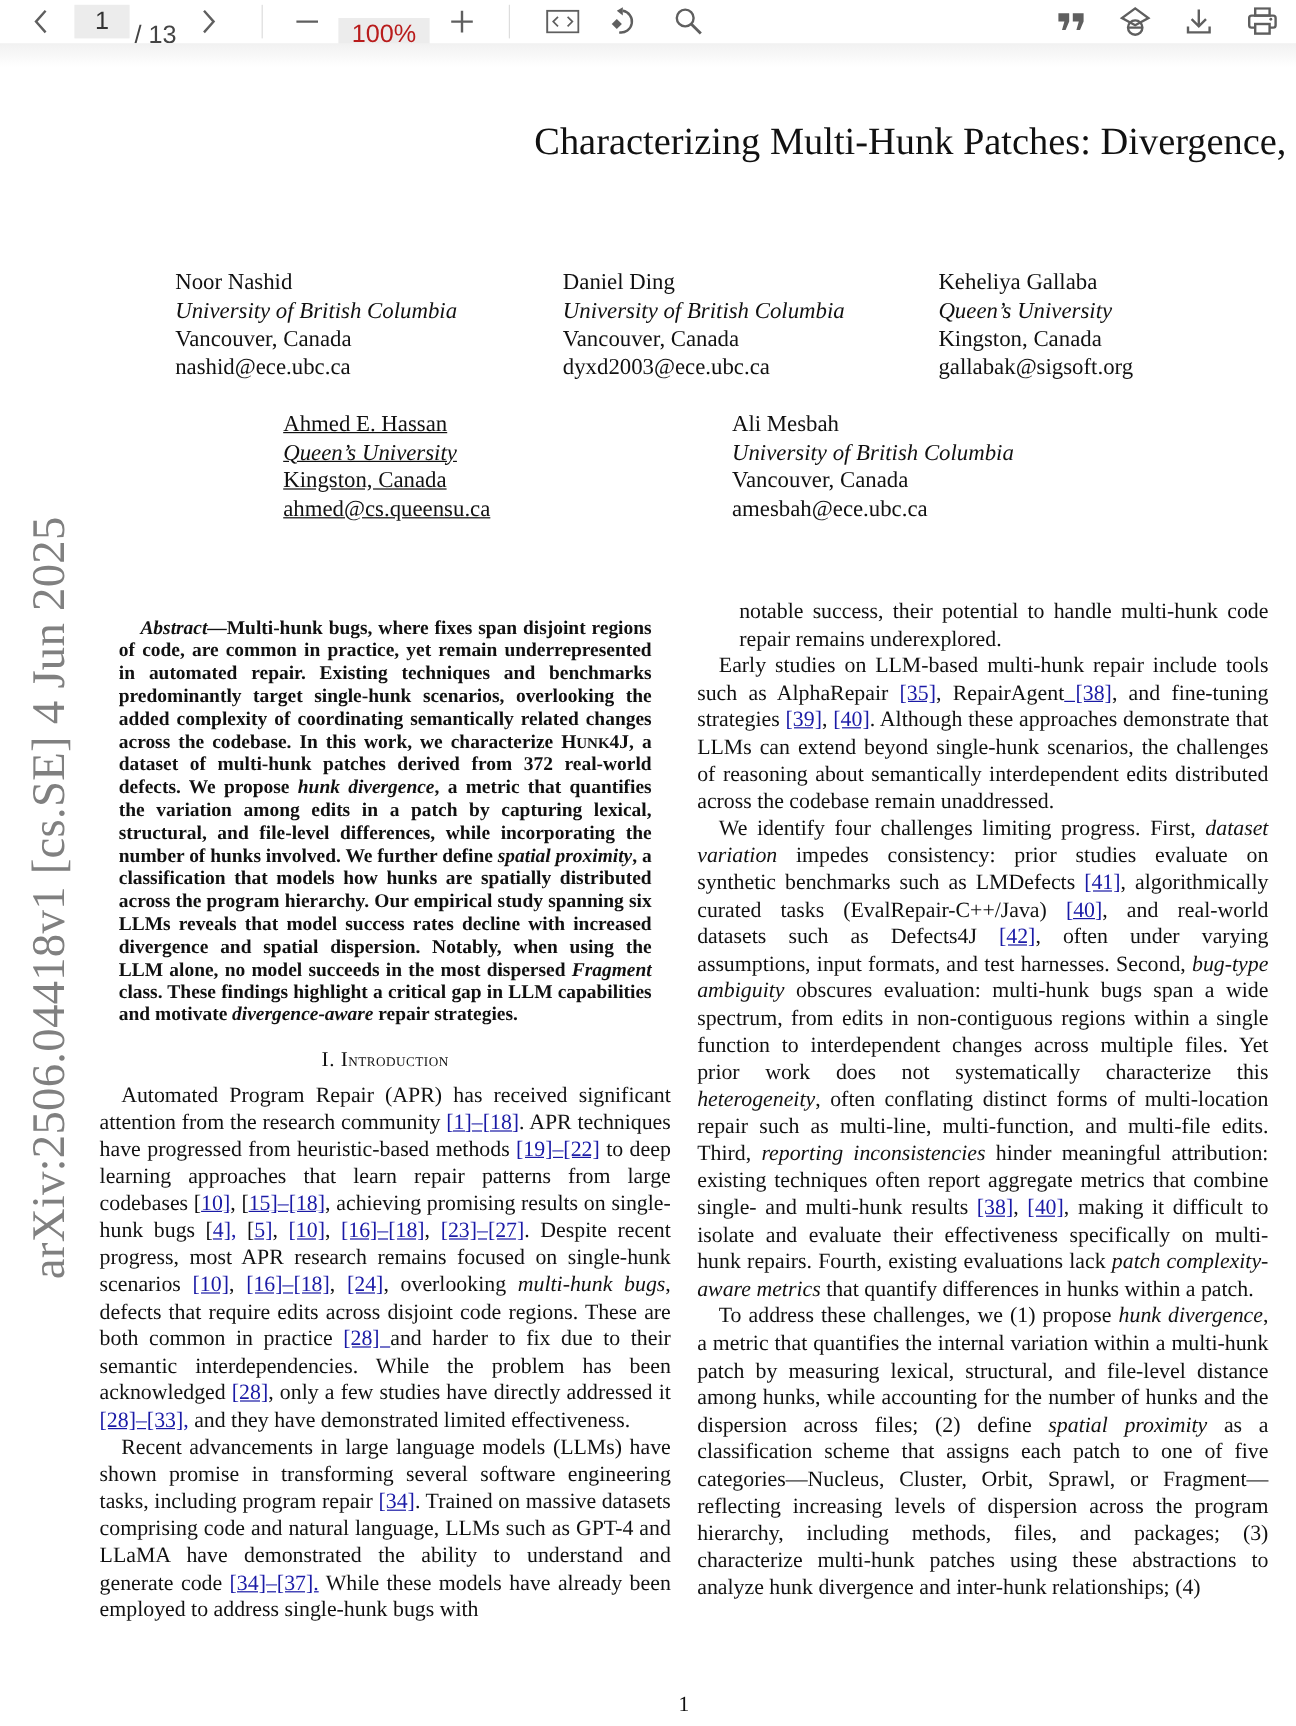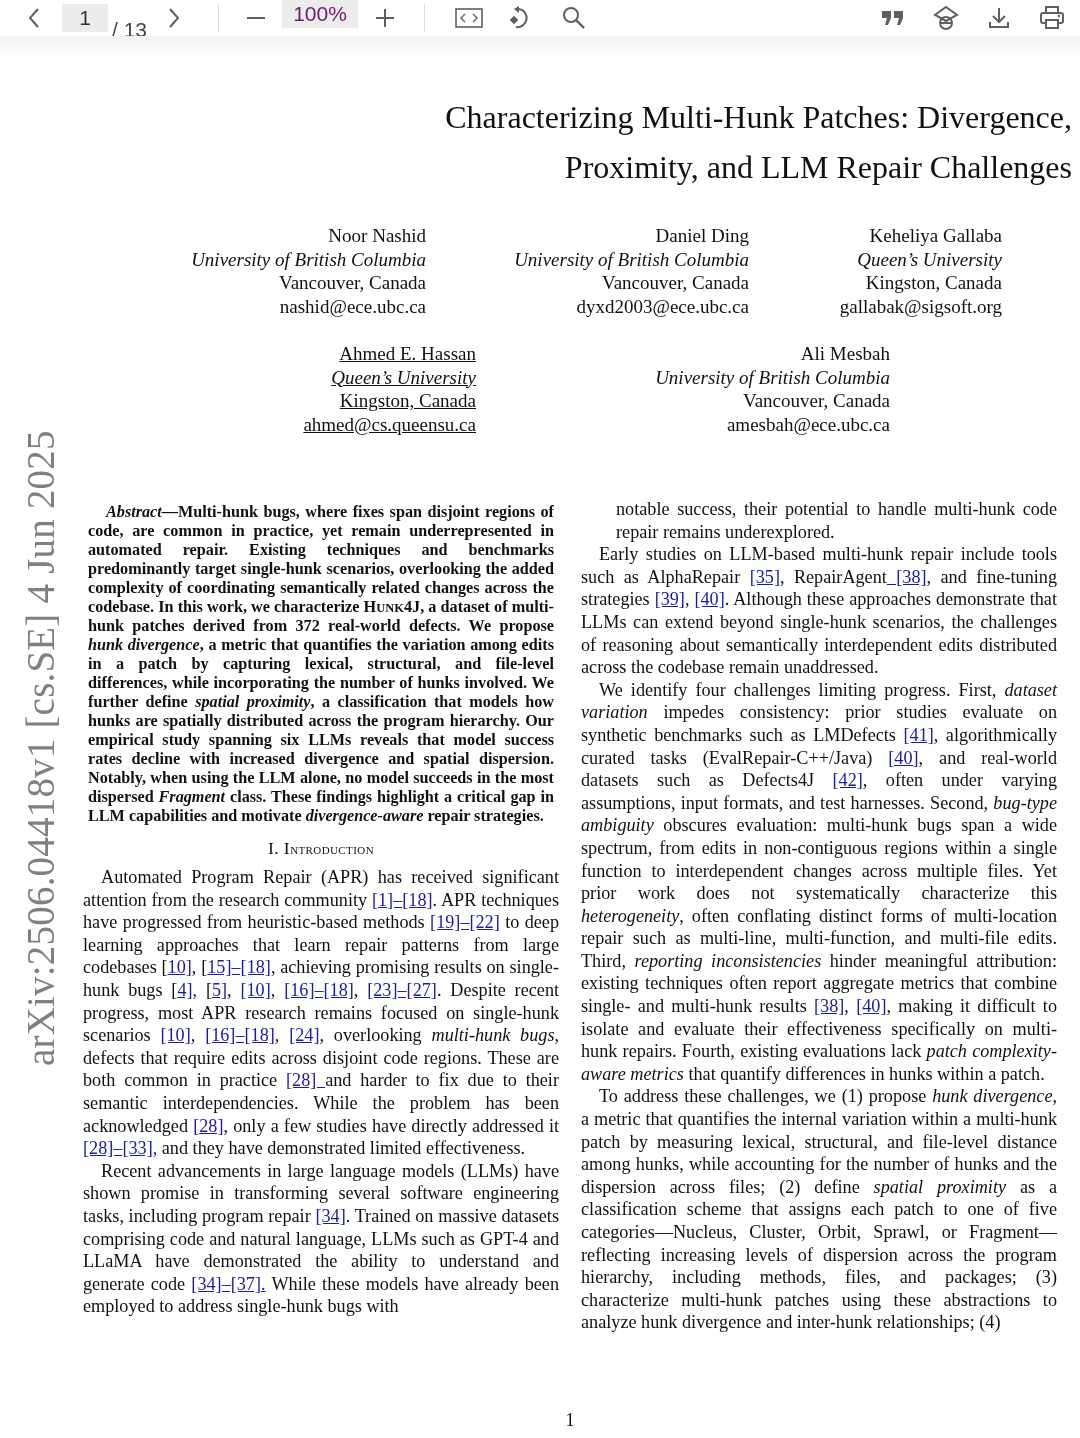--- a/index.html
+++ b/index.html
@@ -19,43 +19,43 @@
     background: linear-gradient(#f1f1f1, #ffffff);
   }
   .tb-btn { position: absolute; display: flex; align-items: center; justify-content: center; cursor: pointer; }
   .tb-btn svg { display: block; }
   .page-box {
     position: absolute; left: 62px; top: 4px; width: 46px; height: 28px;
     background: #ececec; font-size: 21px; color: #333; display: flex; align-items: center; justify-content: center;
   }
   .page-total { position: absolute; left: 112px; top: 18px; font-size: 21px; color: #444; }
   .zoom-box {
-    position: absolute; left: 282px; top: 0; width: 76px; height: 28px;
-    background: #ececec; font-size: 21px; color: #701a75; display: flex; align-items: center; justify-content: center;
+    position: absolute; left: 282px; top: 15px; width: 76px; height: 28px;
+    background: #ececec; font-size: 21px; color: #b91c1c; display: flex; align-items: center; justify-content: center;
   }
   .sep { position: absolute; top: 4px; width: 1px; height: 28px; background: #dddddd; }
   
   .arxiv-stamp {
     position: absolute; left: 18px; top: 1066px;
     transform: rotate(-90deg); transform-origin: 0 0;
     font-size: 39px; color: #808080; white-space: nowrap; letter-spacing: 0.2px;
   }
   .title {
     position: absolute; left: 52px; top: 92px; width: 1020px; text-align: right;
     font-size: 32px; line-height: 50px; color: #111;
   }
-  .author { position: absolute; text-align: right; font-size: 19px; line-height: 23.5px; }
+  .author { position: absolute; text-align: left; font-size: 19px; line-height: 23.5px; }
   .author .aff { font-style: italic; }
   .col {
     position: absolute; top: 498px; width: 476px;
     font-size: 18.2px; line-height: 22.6px; text-align: justify;
   }
   .col-left { left: 83px; }
   .col-right { left: 581px; top: 498px; }
-  .abstract { font-weight: bold; font-size: 16.2px; line-height: 18.9px; text-indent: 18px; margin: 5px; text-align: justify; }
+  .abstract { font-weight: bold; font-size: 16.2px; line-height: 18.9px; text-indent: 18px; margin: 16px; text-align: justify; }
   .abstract i { font-weight: bold; }
   .section-heading { text-align: center; font-size: 17.6px; margin: 12px 0 4px 0; letter-spacing: 0.4px; }
   .section-heading .sc { font-size: 11px; }
   .para { margin: 0; text-indent: 18px; }
   .para.noindent { text-indent: 0; margin-left: 35px; }
   a.cite { color: #1a1aa6; text-decoration: underline; }
   .page-number { position: absolute; left: 0; top: 1410px; width: 1140px; text-align: center; font-size: 18px; }
 </style>
 </head>
 <body>
@@ -131,21 +131,20 @@
         <circle cx="20" cy="10" r="1.2" fill="#5f5f5f"></circle>
       </svg>
   </div>
 </div>
 <div class="toolbar-shadow"></div>
 
 <div class="arxiv-stamp">arXiv:2506.04418v1  [cs.SE]  4 Jun 2025</div>
 
 <div class="title">
   <div>Characterizing Multi-Hunk Patches: Divergence,</div>
-  <div>Proximity, and LLM Repair Challenges</div>
 </div>
 
 <div class="author" style="left:146px;top:224px;width:280px;">
   <div>Noor Nashid</div>
   <div class="aff">University of British Columbia</div>
   <div>Vancouver, Canada</div>
   <div>nashid@ece.ubc.ca</div>
 </div>
 <div class="author" style="left:469px;top:224px;width:280px;">
   <div>Daniel Ding</div>

